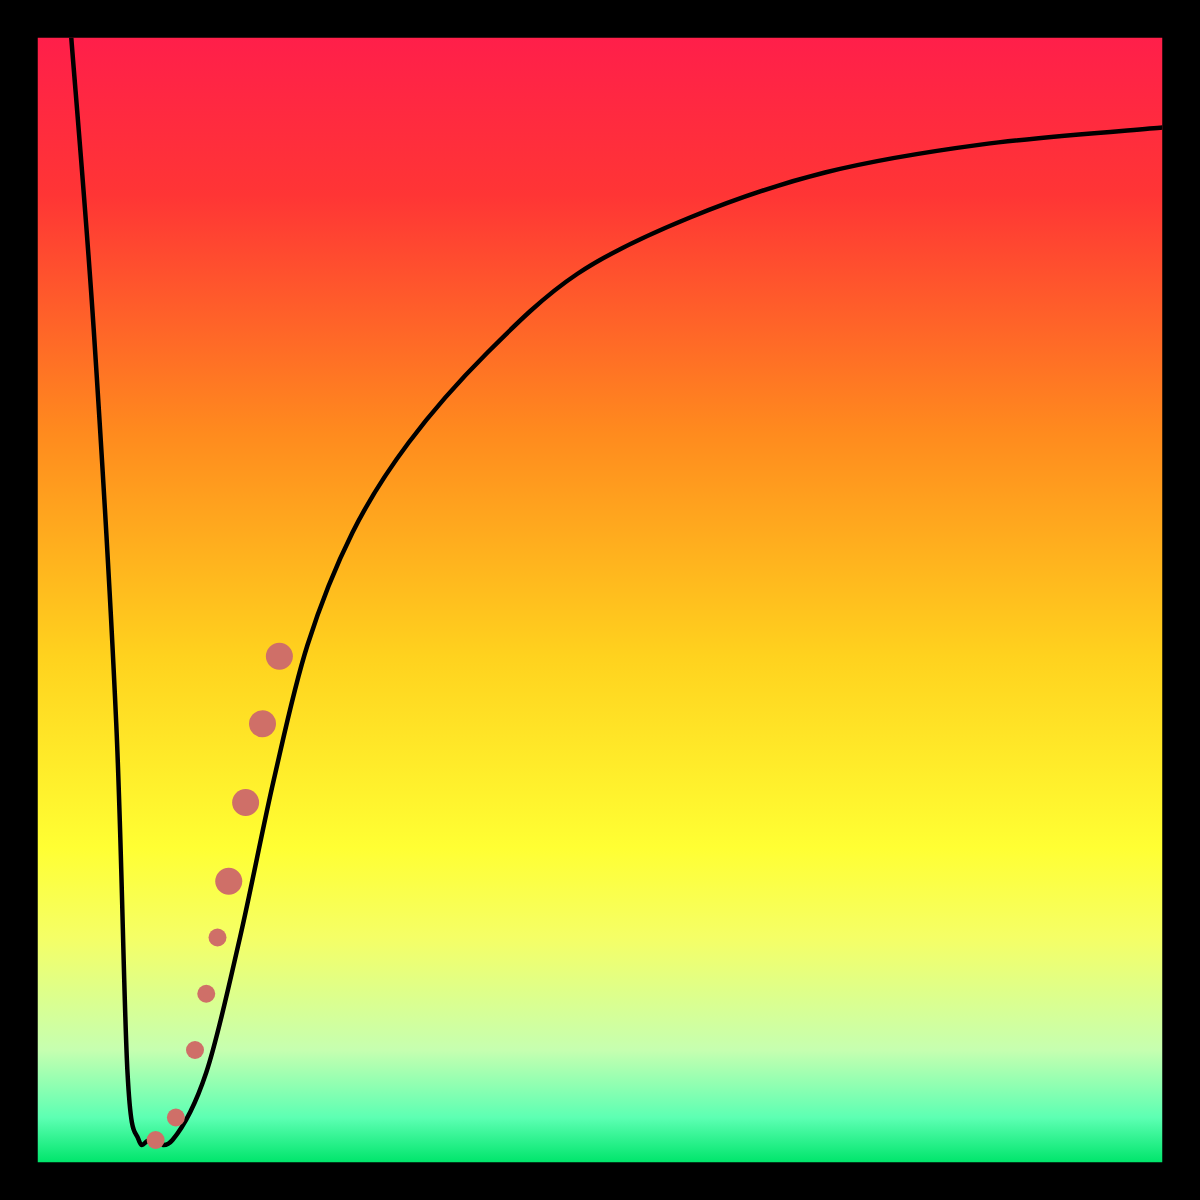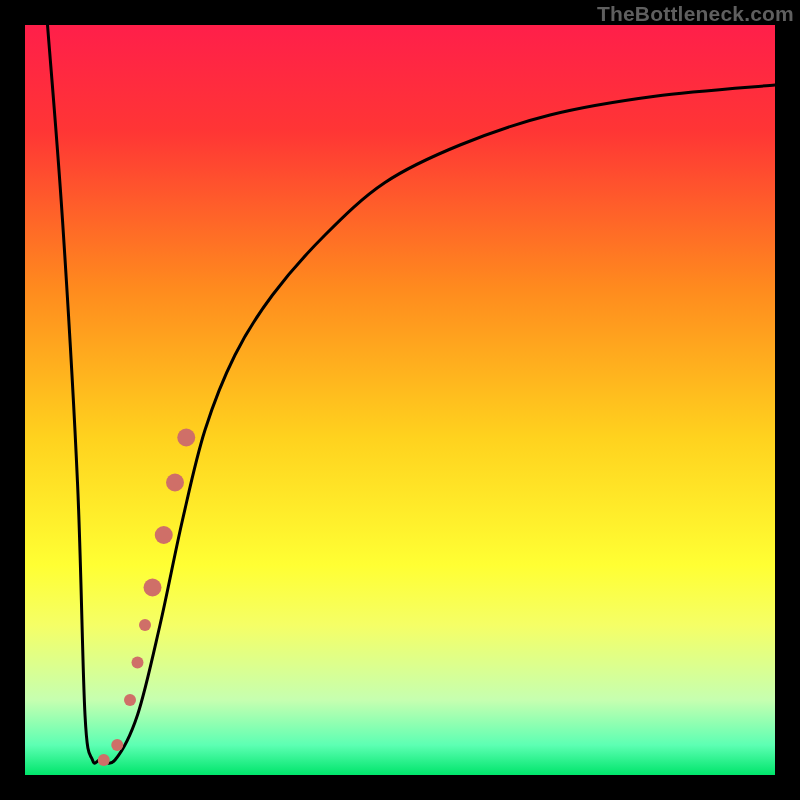--- a/index.html
+++ b/index.html
@@ -63,14 +63,13 @@
           <circle cx="105.00000000000001" cy="675" r="6" fill="#cf6f68"></circle>
           <circle cx="112.5" cy="637.5" r="6" fill="#cf6f68"></circle>
           <circle cx="120" cy="600" r="6" fill="#cf6f68"></circle>
           <circle cx="127.50000000000001" cy="562.5" r="9" fill="#cf6f68"></circle>
           <circle cx="138.75" cy="510" r="9" fill="#cf6f68"></circle>
           <circle cx="150" cy="457.5" r="9" fill="#cf6f68"></circle>
           <circle cx="161.25" cy="412.5" r="9" fill="#cf6f68"></circle>
         </g>
     </svg>
   </div>
-  <div class="watermark">TheBottleneck.com</div>
 </div>
 
 </body></html>

